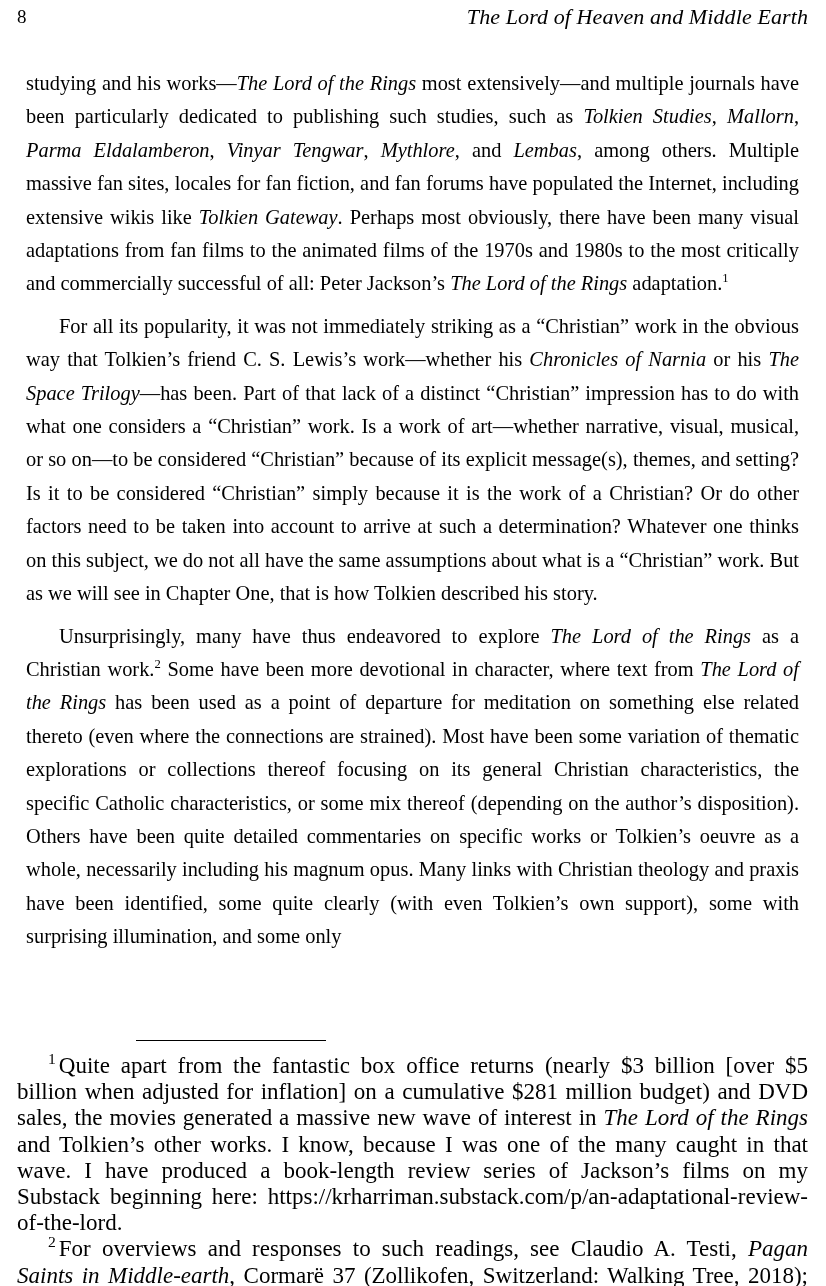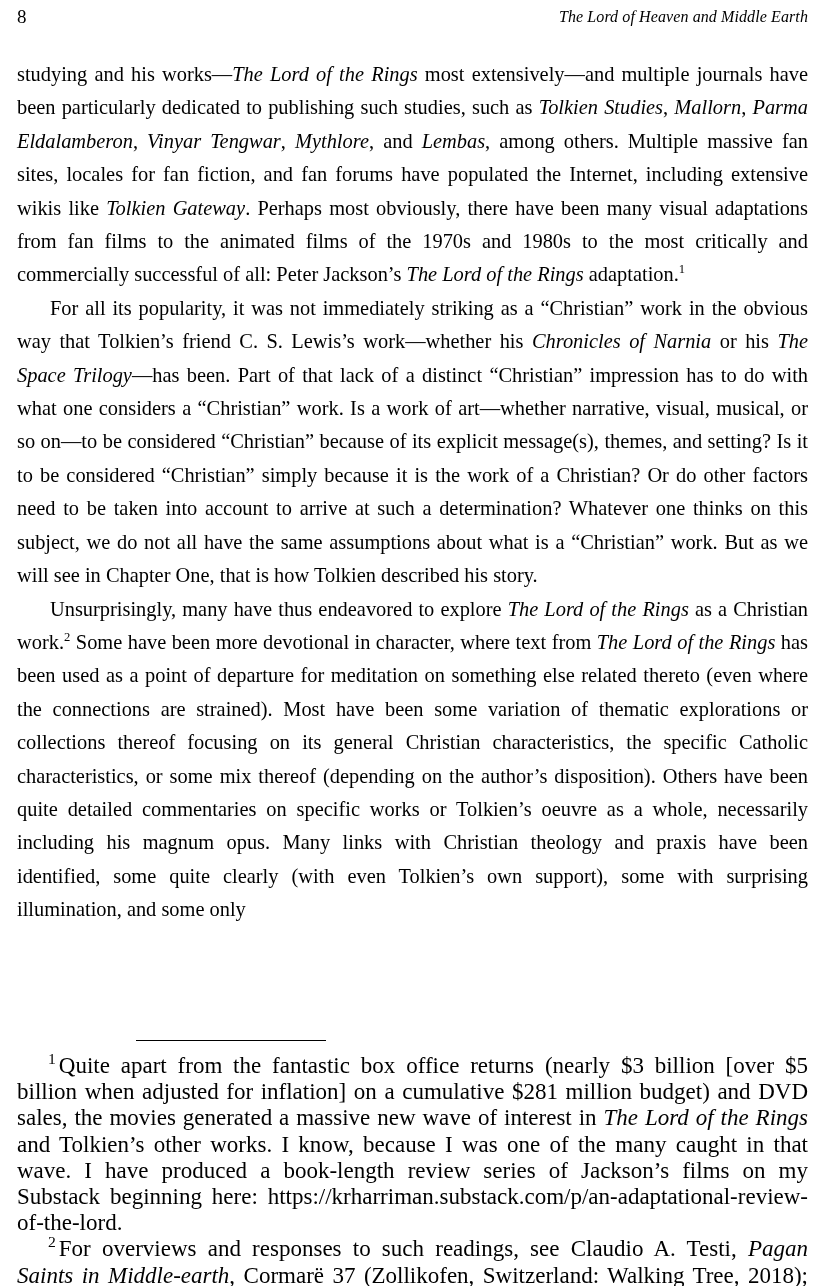--- a/index.html
+++ b/index.html
@@ -32,37 +32,37 @@
     justify-content: space-between;
     font-size: 19.5px;
     line-height: 24px;
   }
   .folio {
     font-style: normal;
     font-size: 19px;
   }
   .head-title {
     font-style: italic;
-    font-size: 16px;
+    font-size: 22px;
     letter-spacing: 0.1px;
   }
   
   .body-text {
     position: absolute;
     top: 58px;
     left: 17px;
     width: 791px;
     font-size: 20.4px;
     line-height: 33.4px;
     text-align: justify;
     text-justify: inter-word;
     hyphens: none;
   }
   .body-text p {
-    margin: 0;
+    margin: 9px;
     text-indent: 0;
   }
   .body-text p.indent {
     text-indent: 33px;
     font-family: Liberation Serif, serif;
   }
   .ital { font-style: italic; }
   sup.fn-ref {
     font-size: 0.62em;
     vertical-align: super;

